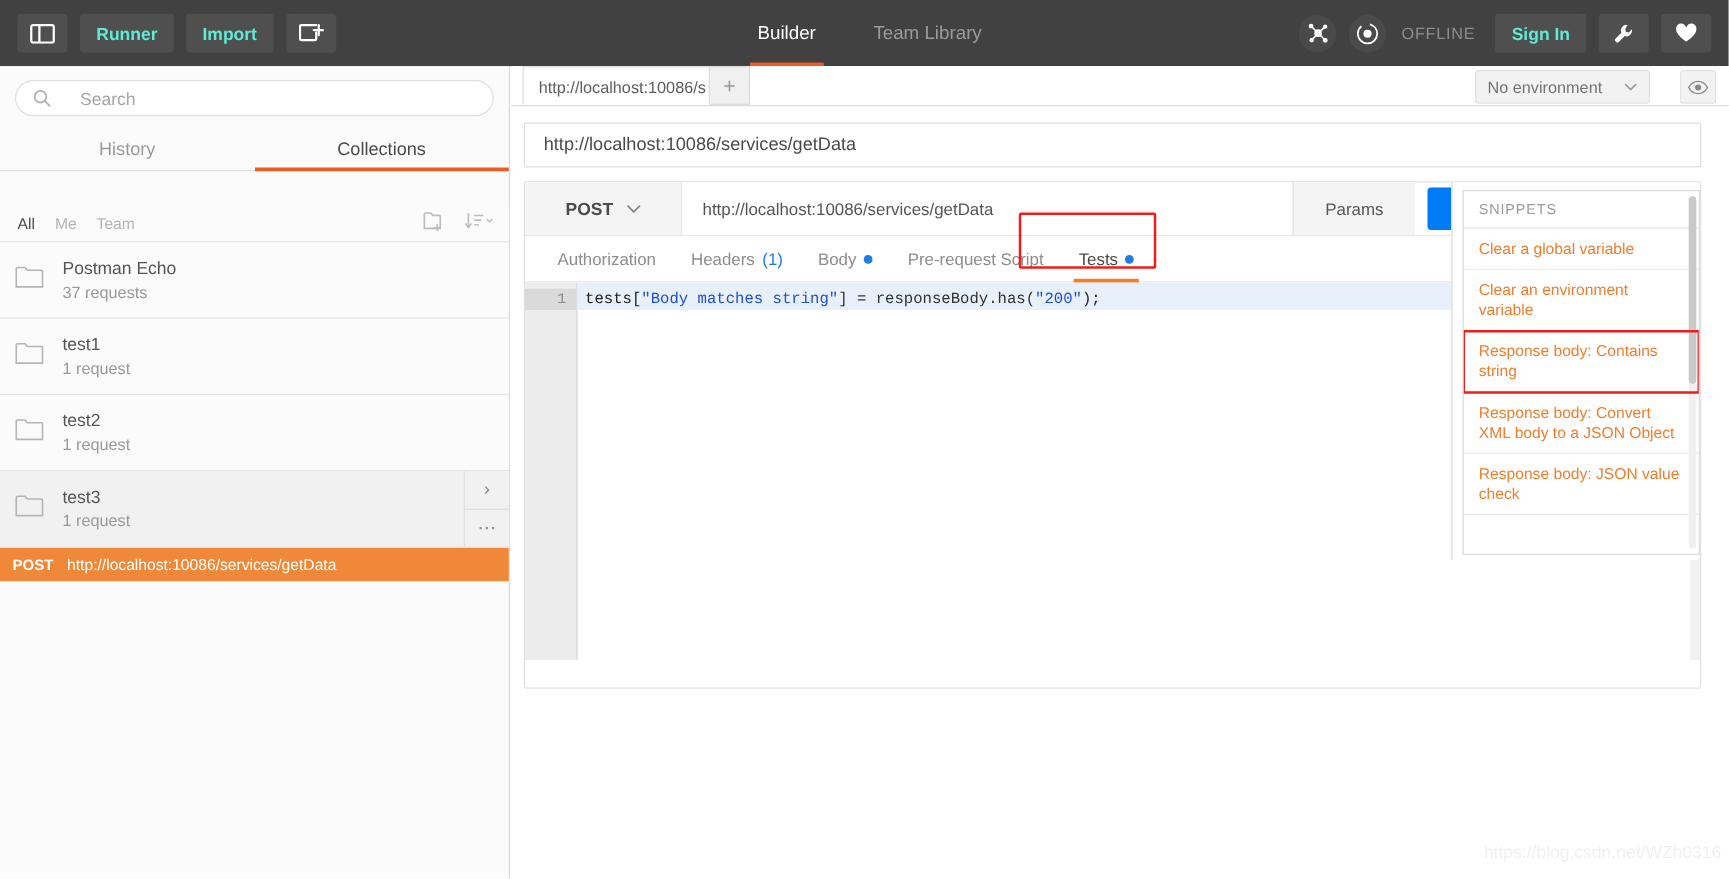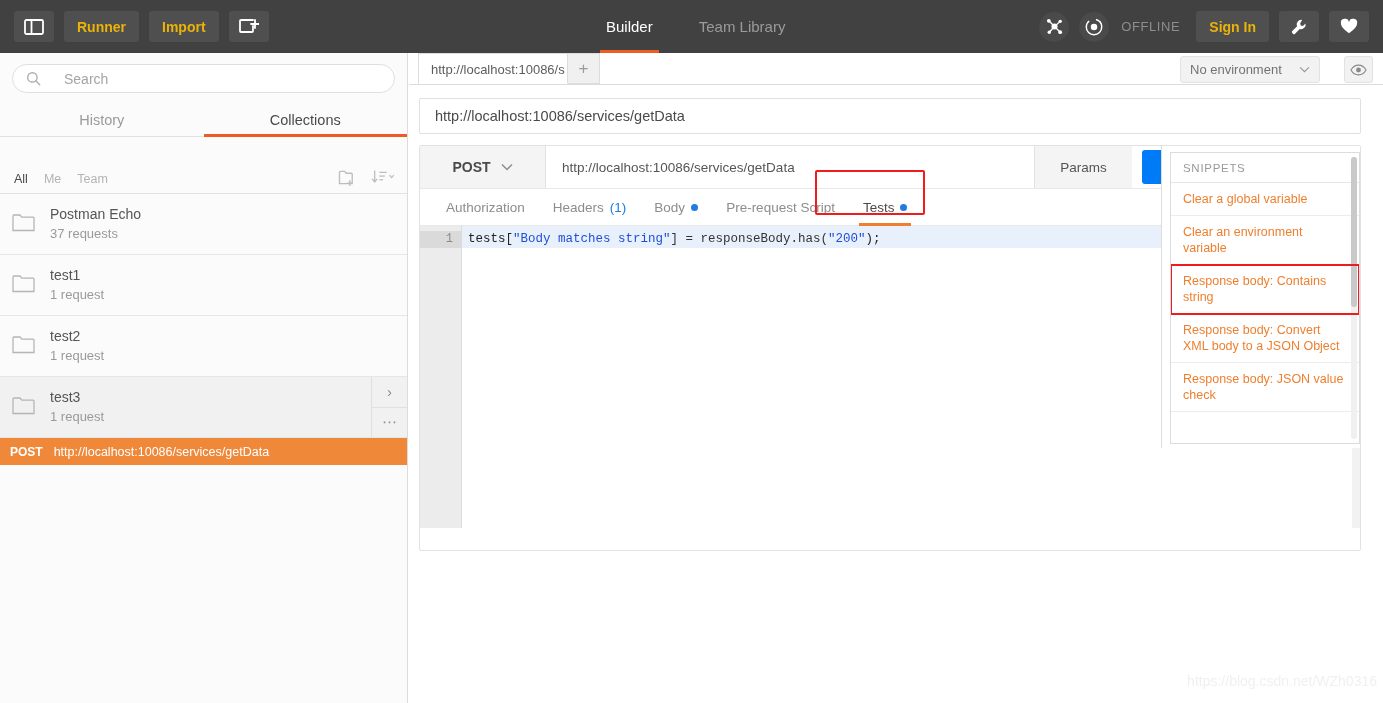--- a/index.html
+++ b/index.html
@@ -14,21 +14,21 @@
 
   
   #header {
     position: absolute; top: 0; left: 0;
     width: 1383px; height: 53px;
     background: #414141;
     display: flex; align-items: center;
   }
   .hdr-btn {
     background: #4f4f4f;
-    color: #eab308;
+    color: #5eead4;
     border: none;
     border-radius: 3px;
     height: 31px;
     padding: 0 13px;
     font-size: 14px;
     font-family: "Liberation Sans", sans-serif;
     font-weight: bold;
     cursor: pointer;
     display: flex; align-items: center; justify-content: center;
   }

